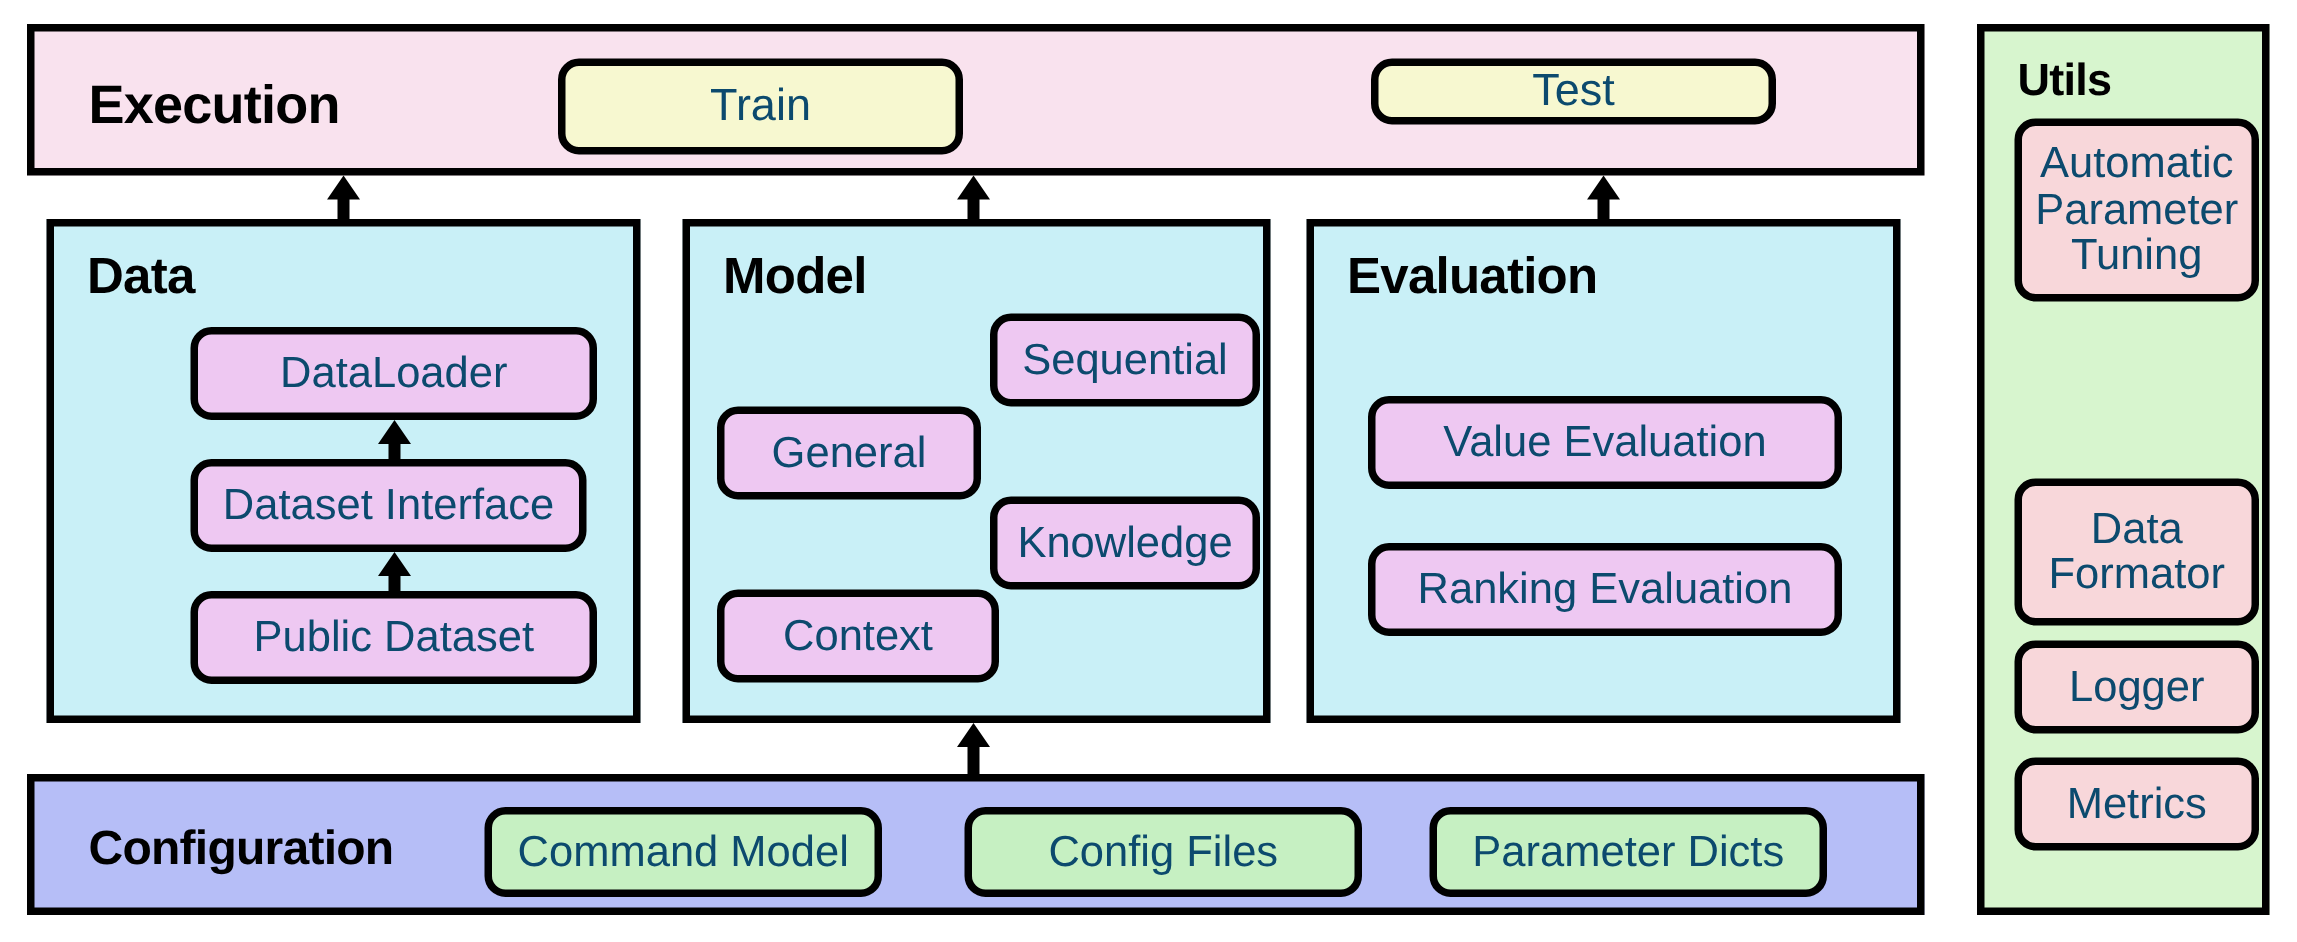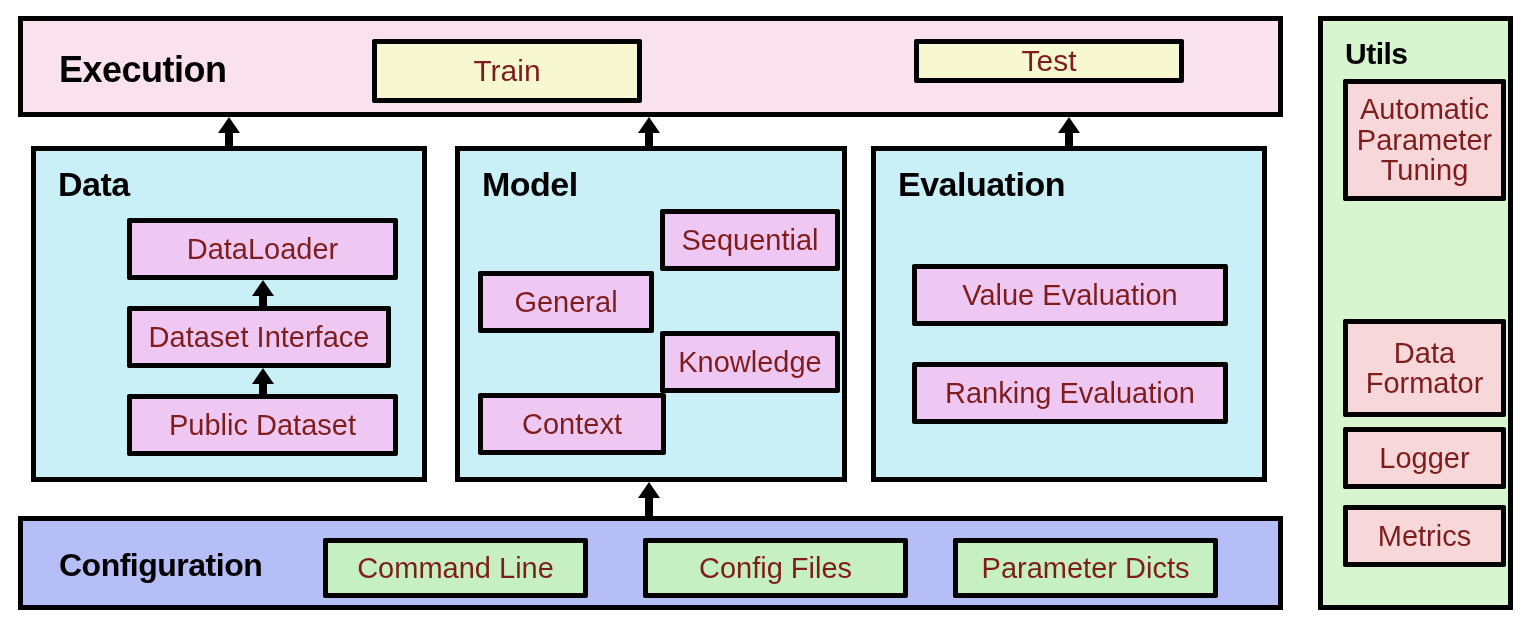--- a/index.html
+++ b/index.html
@@ -30,26 +30,26 @@
     position: absolute;
     font-weight: bold;
     color: #000000;
     white-space: nowrap;
     letter-spacing: -0.5px;
   }
   .pill {
     position: absolute;
     box-sizing: border-box;
     border: 5px solid #000000;
-    border-radius: 2px;
+    border-radius: 14px;
     display: flex;
     align-items: center;
     justify-content: center;
     text-align: center;
-    color: #7f1d1d;
+    color: #0c4a6e;
     line-height: 1.05;
     white-space: nowrap;
   }
   .pill.multi { white-space: normal; }
 
   
   .exec-bar   { background: #f9e2ee; }
   .stage-box  { background: #c9f0f7; }
   .config-bar { background: #b6bef7; }
   .utils-box  { background: #d7f5ce; }
@@ -151,21 +151,21 @@
   </div>
 
   <div class="arrow" style="left:649px; top:482px; width:0; height:35px;">
     <div class="head"></div>
     <div class="shaft" style="top:14px; height:21px;"></div>
   </div>
 
   <div class="panel config-bar" style="left:18px; top:516px; width:1265px; height:94px;">
     <div class="panel-title" style="left:36px; top:26px; font-size:32px;">Configuration</div>
 
-    <div class="pill pill-green" style="left:300px; top:17px; width:265px; height:60px; font-size:29px;">Command Line</div>
+    <div class="pill pill-green" style="left:300px; top:17px; width:265px; height:60px; font-size:29px;">Command Model</div>
 
     <div class="pill pill-green" style="left:620px; top:17px; width:265px; height:60px; font-size:29px;">Config Files</div>
 
     <div class="pill pill-green" style="left:930px; top:17px; width:265px; height:60px; font-size:29px;">Parameter Dicts</div>
   </div>
 
   <div class="panel utils-box" style="left:1318px; top:16px; width:195px; height:594px;">
     <div class="panel-title" style="left:22px; top:16px; font-size:30px;">Utils</div>
 
     <div class="pill pill-pink multi" style="left:20px; top:58px; width:163px; height:122px; font-size:29px;">Automatic Parameter Tuning</div>

